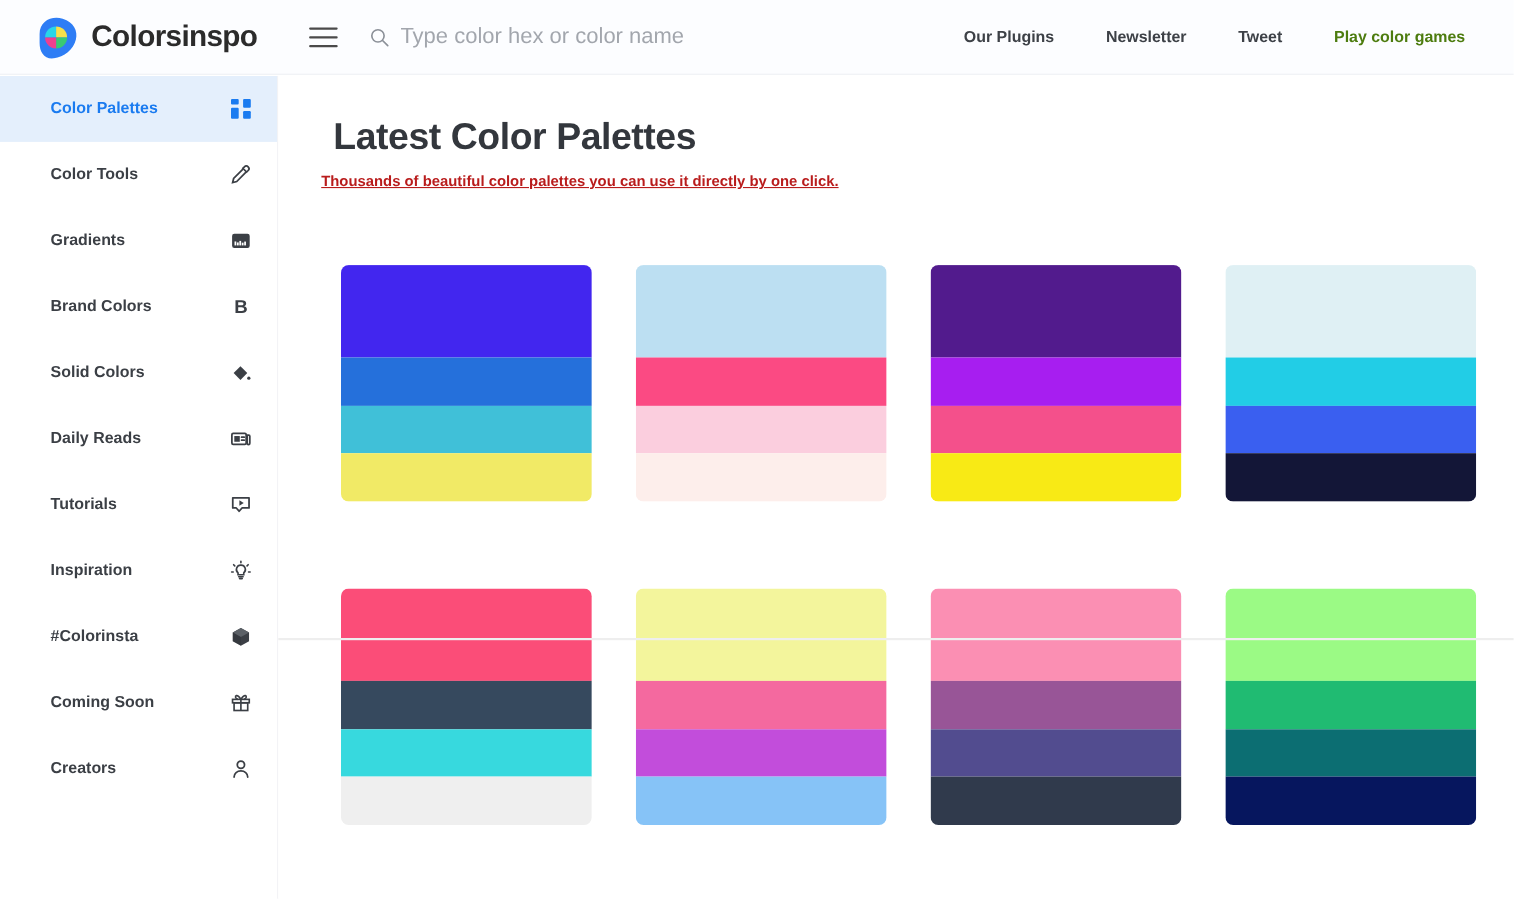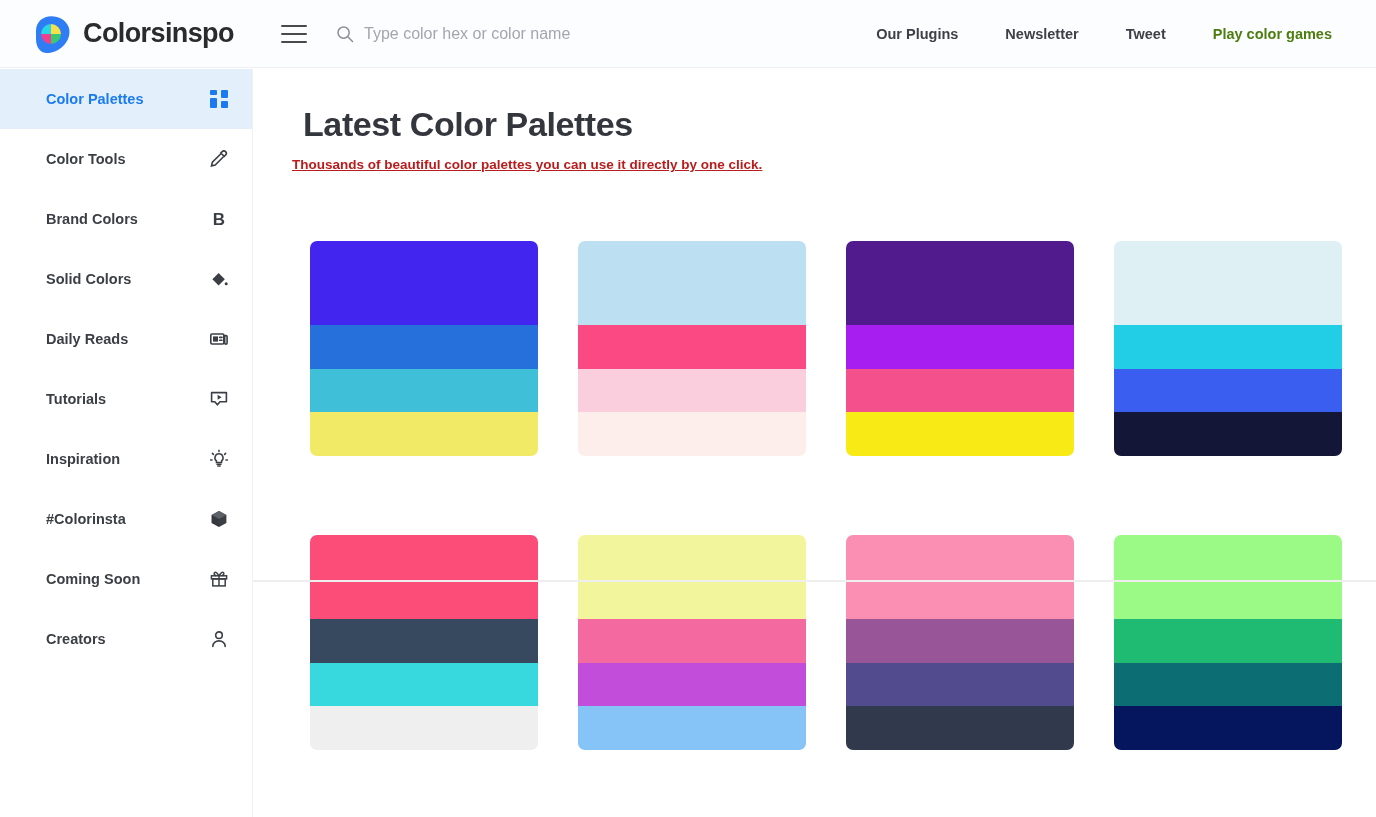--- a/index.html
+++ b/index.html
@@ -30,21 +30,21 @@
     width: 26px; height: 18px; margin-left: 28px;
     display: flex; flex-direction: column; justify-content: space-between;
     cursor: pointer;
   }
   .hamburger span { display: block; height: 2px; background: #4a4a4a; border-radius: 1px; }
   .search-wrap { display: flex; align-items: center; margin-left: 29px; gap: 10px; }
   .search-icon { width: 18px; height: 18px; flex: 0 0 auto; }
   .search-input {
     border: none; outline: none; background: transparent;
     font-family: "Liberation Sans", sans-serif;
-    font-size: 16px; color: #555; width: 380px; padding: 4px 0;
+    font-size: 20px; color: #555; width: 380px; padding: 4px 0;
   }
   .search-input::placeholder { color: #a2a6ad; }
   .nav { display: flex; align-items: center; gap: 0; padding-right: 44px; }
   .nav a {
     font-size: 14.5px; font-weight: bold; color: #3d4147;
     text-decoration: none; margin-left: 47px; white-space: nowrap;
   }
   .nav a.accent { color: #4d7c0f; }
 
   
@@ -167,20 +167,35 @@
     <div class="side-item">
       <span class="side-label">Color Tools</span>
       <span class="side-icon">
         <svg width="20" height="20" viewBox="0 0 20 20" fill="none" stroke="#3b3f45" stroke-width="1.6" stroke-linecap="round">
           <path d="M13.2 2.6a2.4 2.4 0 0 1 3.4 3.4l-1.4 1.4-3.4-3.4z"></path>
           <path d="M11.4 5.2 3.4 13.2l-.9 3.7 3.7-.9 8-8"></path>
         </svg>
       </span>
     </div>
     <div class="side-item">
+      <span class="side-label">Gradients</span>
+      <span class="side-icon">
+        <svg width="20" height="20" viewBox="0 0 20 20">
+          <rect x="2" y="3.5" width="16" height="13" rx="2" fill="#3b3f45"></rect>
+          <g fill="#ffffff">
+            <rect x="4.2" y="10.5" width="1.6" height="3.6"></rect>
+            <rect x="6.4" y="11.4" width="1.6" height="2.7"></rect>
+            <rect x="8.6" y="10" width="1.6" height="4.1"></rect>
+            <rect x="10.8" y="11.6" width="1.6" height="2.5"></rect>
+            <rect x="13" y="10.6" width="1.6" height="3.5"></rect>
+          </g>
+        </svg>
+      </span>
+    </div>
+    <div class="side-item">
       <span class="side-label">Brand Colors</span>
       <span class="side-icon">
         <svg width="20" height="20" viewBox="0 0 20 20">
           <text x="10" y="16" text-anchor="middle" font-family="Liberation Sans, sans-serif" font-size="17" font-weight="bold" fill="#3b3f45">B</text>
         </svg>
       </span>
     </div>
     <div class="side-item">
       <span class="side-label">Solid Colors</span>
       <span class="side-icon">

